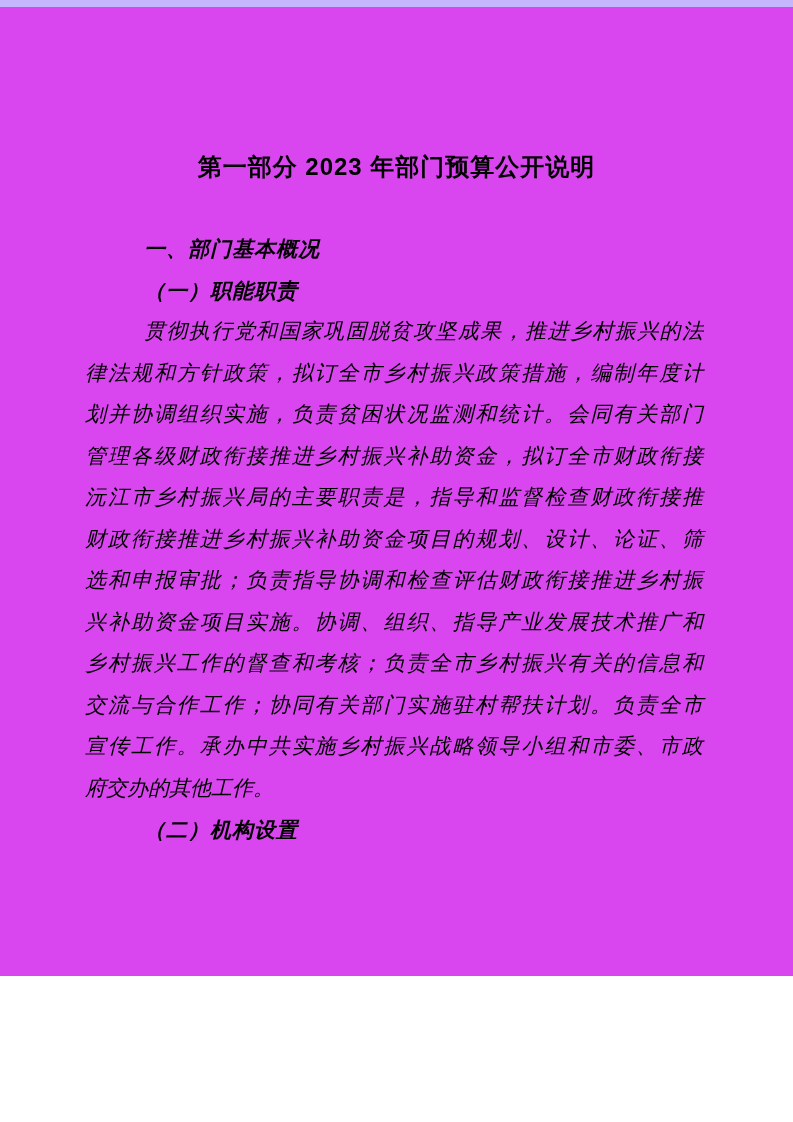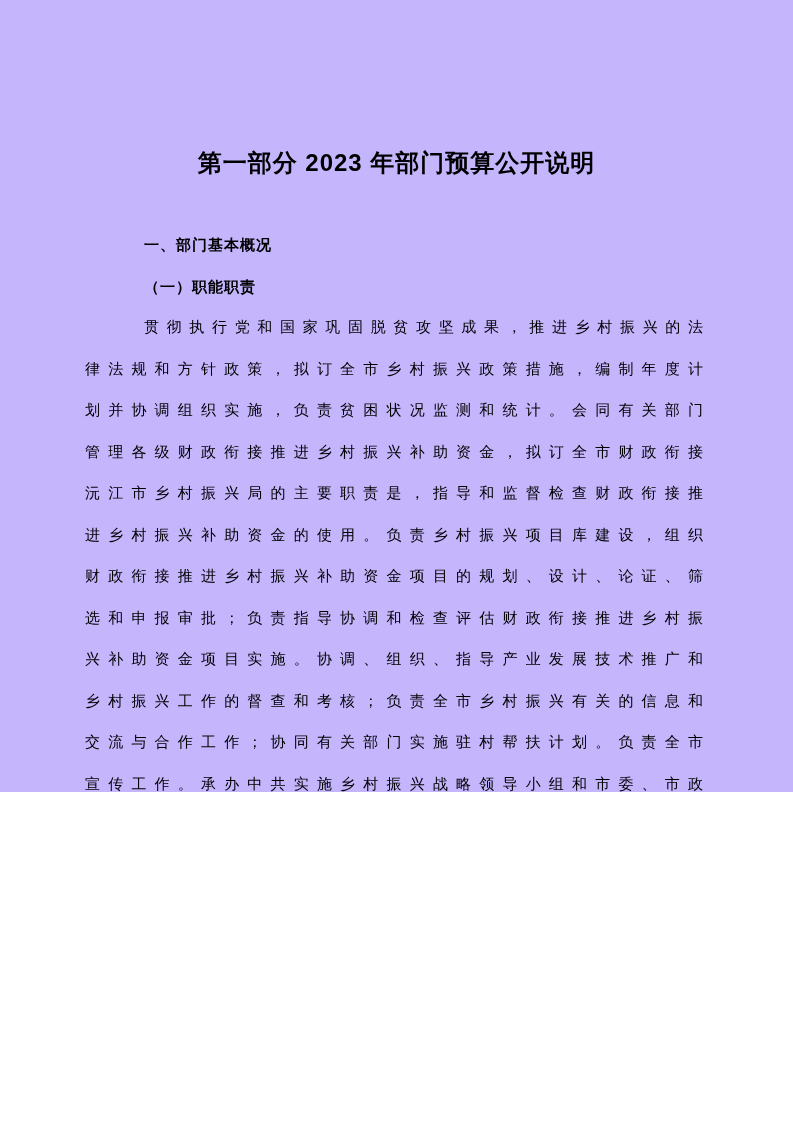--- a/index.html
+++ b/index.html
@@ -3,44 +3,45 @@
 <meta charset="utf-8">
 <style>
   html, body {
     margin: 0;
     padding: 0;
     background: #ffffff;
   }
   .page {
     position: relative;
     width: 793px;
-    height: 792px;
-    background: #c4b5fd;
+    height: 976px;
+    background: #d946ef;
     color: #000000;
     overflow: hidden;
-    border-top: 3px solid #c4b5fd;
+    border-top: 7px solid #c4b5fd;
     box-sizing: border-box;
     font-family: "Liberation Serif", serif;
   }
   .doc-title {
     padding-top: 141px;
     line-height: 37px;
     text-align: center;
     font-size: 24px;
     font-weight: bold;
     letter-spacing: 1px;
     font-family: "Liberation Sans", sans-serif;
   }
   .content {
     margin: 43px 90px 0 85px; 
     width: 618px;
   }
   .line {
-    font-size: 15px;
+    font-size: 21px;
     line-height: 41.5px;
+    font-style: italic;
   }
   .heading {
     font-weight: bold;
     font-family: "Liberation Sans", sans-serif;
     padding-left: 59px;
     letter-spacing: 1px;
   }
   .intro {
     padding-left: 59px;
     letter-spacing: 0.5px;
@@ -70,21 +71,20 @@
     <div class="line heading">一、部门基本概况</div>
 
     <div class="line heading">（一）职能职责</div>
 
 
     <div class="line jline first">贯彻执行党和国家巩固脱贫攻坚成果，推进乡村振兴的法</div>
     <div class="line jline">律法规和方针政策，拟订全市乡村振兴政策措施，编制年度计</div>
     <div class="line jline">划并协调组织实施，负责贫困状况监测和统计。会同有关部门</div>
     <div class="line jline">管理各级财政衔接推进乡村振兴补助资金，拟订全市财政衔接</div>
     <div class="line jline">沅江市乡村振兴局的主要职责是，指导和监督检查财政衔接推</div>
-    <div class="line jline">进乡村振兴补助资金的使用。负责乡村振兴项目库建设，组织</div>
     <div class="line jline">财政衔接推进乡村振兴补助资金项目的规划、设计、论证、筛</div>
     <div class="line jline">选和申报审批；负责指导协调和检查评估财政衔接推进乡村振</div>
     <div class="line jline">兴补助资金项目实施。协调、组织、指导产业发展技术推广和</div>
     <div class="line jline">乡村振兴工作的督查和考核；负责全市乡村振兴有关的信息和</div>
     <div class="line jline">交流与合作工作；协同有关部门实施驻村帮扶计划。负责全市</div>
     <div class="line jline">宣传工作。承办中共实施乡村振兴战略领导小组和市委、市政</div>
     <div class="line jline last">府交办的其他工作。</div>
 
     <div class="line heading">（二）机构设置</div>
 

